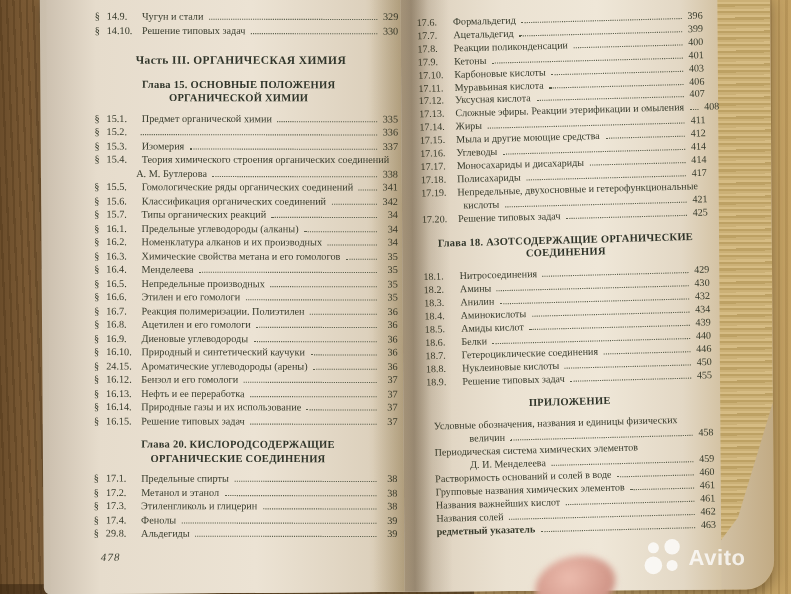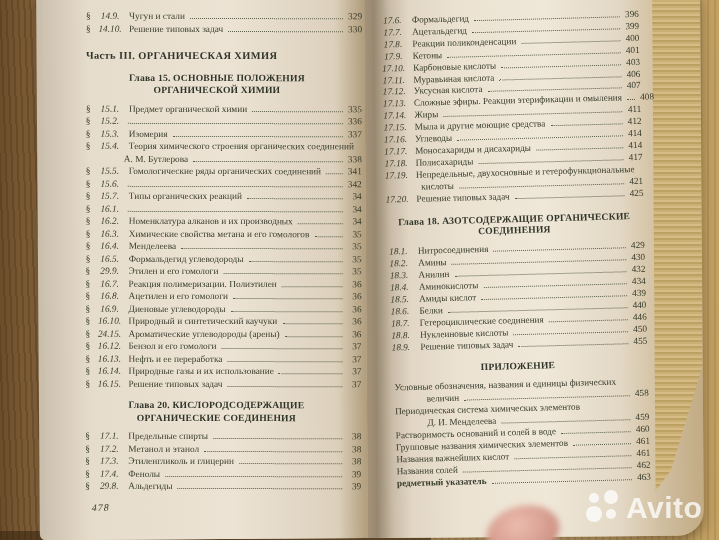--- a/index.html
+++ b/index.html
@@ -41,28 +41,28 @@
         background:linear-gradient(90deg, rgba(0,0,0,0) 0%, rgba(70,50,25,.18) 38%,
                    rgba(60,42,20,.34) 52%, rgba(80,60,32,.16) 72%, rgba(0,0,0,0) 100%);}
 
   .page-content{position:absolute;inset:0;}
   .page-left .page-content{padding:16px 2px 0 44px;transform:rotate(.5deg);transform-origin:20% 0;}
   .page-right .page-content{padding:24px 14px 0 14px;transform:rotate(-1.1deg);transform-origin:0 0;}
 
   .page-left{font-size:9.3px;line-height:12.5px;}
   .page-right{font-size:9.2px;line-height:11.9px;}
 
-  .part-heading{font-weight:bold;font-size:10.4px;margin:15px 10px 7px 0;letter-spacing:.4px;color:#30352a;}
+  .part-heading{font-weight:bold;text-align:center;font-size:10.4px;margin:15px 10px 7px 0;letter-spacing:.4px;color:#30352a;}
   .chapter-heading{font-weight:bold;text-align:center;font-size:9.6px;margin:9px 14px 6px 0;letter-spacing:.2px;color:#30352a;}
   .page-right .chapter-heading{margin:10px 0 7px 0;}
 
   .toc-row{display:block;}
   .toc-line{display:flex;align-items:baseline;}
   .sec{width:11px;flex:none;}
-  .num{flex:none;text-align:center;white-space:nowrap;font-style:italic;}
+  .num{flex:none;text-align:left;white-space:nowrap;}
   .page-left .num{width:26px;}
   .page-right .num{width:27px;}
   .ttl{flex:none;margin-left:6px;white-space:nowrap;}
   .leader{flex:1;min-width:8px;border-bottom:1.6px dotted #5a5e4b;margin:0 3px 3px 5px;}
   .pg{flex:none;text-align:right;white-space:nowrap;min-width:16px;}
   .indent{flex:none;width:32px;}
   .bold-row .ttl{font-weight:bold;}
 
   .folio{position:absolute;left:46px;bottom:26px;font-size:10px;letter-spacing:1px;color:#3a3e30;font-style:italic;}
 
@@ -73,21 +73,21 @@
 
   
   .avito{position:absolute;left:586px;top:490px;display:flex;align-items:center;gap:6px;opacity:.78;}
   .avito-logo{position:relative;width:34px;height:36px;flex:none;}
   .avito-logo i{position:absolute;border-radius:50%;background:#ffffff;}
   .avito-logo .c1{width:10px;height:10px;left:3px;top:3px;}
   .avito-logo .c2{width:14px;height:14px;left:18px;top:0;}
   .avito-logo .c3{width:16px;height:16px;left:0;top:16px;}
   .avito-logo .c4{width:10px;height:10px;left:20px;top:19px;}
   .avito-text{font-family:"Liberation Sans","DejaVu Sans",sans-serif;font-weight:bold;
-        font-size:30px;color:#ffffff;letter-spacing:.5px;line-height:34px;}
+        font-size:20px;color:#ffffff;letter-spacing:.5px;line-height:34px;}
 </style>
 </head>
 <body>
 
 <div class="scene">
   <div class="wood"></div>
   <div class="wood-left"></div>
   <div class="wood-bottom"></div>
 
   <div class="book">
@@ -160,37 +160,39 @@
               <span class="num">15.5.</span>
               <span class="ttl">Гомологические ряды органических соединений</span>
               <span class="leader"></span>
               <span class="pg">341</span>
             </div>
           </div>
           <div class="toc-row">
             <div class="toc-line">
               <span class="sec">§</span>
               <span class="num">15.6.</span>
+              <span class="ttl">Классификация органических соединений</span>
               <span class="leader"></span>
               <span class="pg">342</span>
             </div>
           </div>
           <div class="toc-row">
             <div class="toc-line">
               <span class="sec">§</span>
               <span class="num">15.7.</span>
               <span class="ttl">Типы органических реакций</span>
               <span class="leader"></span>
               <span class="pg">34</span>
             </div>
           </div>
           <div class="toc-row">
             <div class="toc-line">
               <span class="sec">§</span>
               <span class="num">16.1.</span>
+              <span class="ttl">Предельные углеводороды (алканы)</span>
               <span class="leader"></span>
               <span class="pg">34</span>
             </div>
           </div>
           <div class="toc-row">
             <div class="toc-line">
               <span class="sec">§</span>
               <span class="num">16.2.</span>
               <span class="ttl">Номенклатура алканов и их производных</span>
               <span class="leader"></span>
@@ -212,29 +214,29 @@
               <span class="num">16.4.</span>
               <span class="ttl">Менделеева</span>
               <span class="leader"></span>
               <span class="pg">35</span>
             </div>
           </div>
           <div class="toc-row">
             <div class="toc-line">
               <span class="sec">§</span>
               <span class="num">16.5.</span>
-              <span class="ttl">Формальдегид углеводороды</span>
+              <span class="ttl">Непредельные производных</span>
               <span class="leader"></span>
               <span class="pg">35</span>
             </div>
           </div>
           <div class="toc-row">
             <div class="toc-line">
               <span class="sec">§</span>
-              <span class="num">29.9.</span>
+              <span class="num">16.6.</span>
               <span class="ttl">Этилен и его гомологи</span>
               <span class="leader"></span>
               <span class="pg">35</span>
             </div>
           </div>
           <div class="toc-row">
             <div class="toc-line">
               <span class="sec">§</span>
               <span class="num">16.7.</span>
               <span class="ttl">Реакция полимеризации. Полиэтилен</span>

